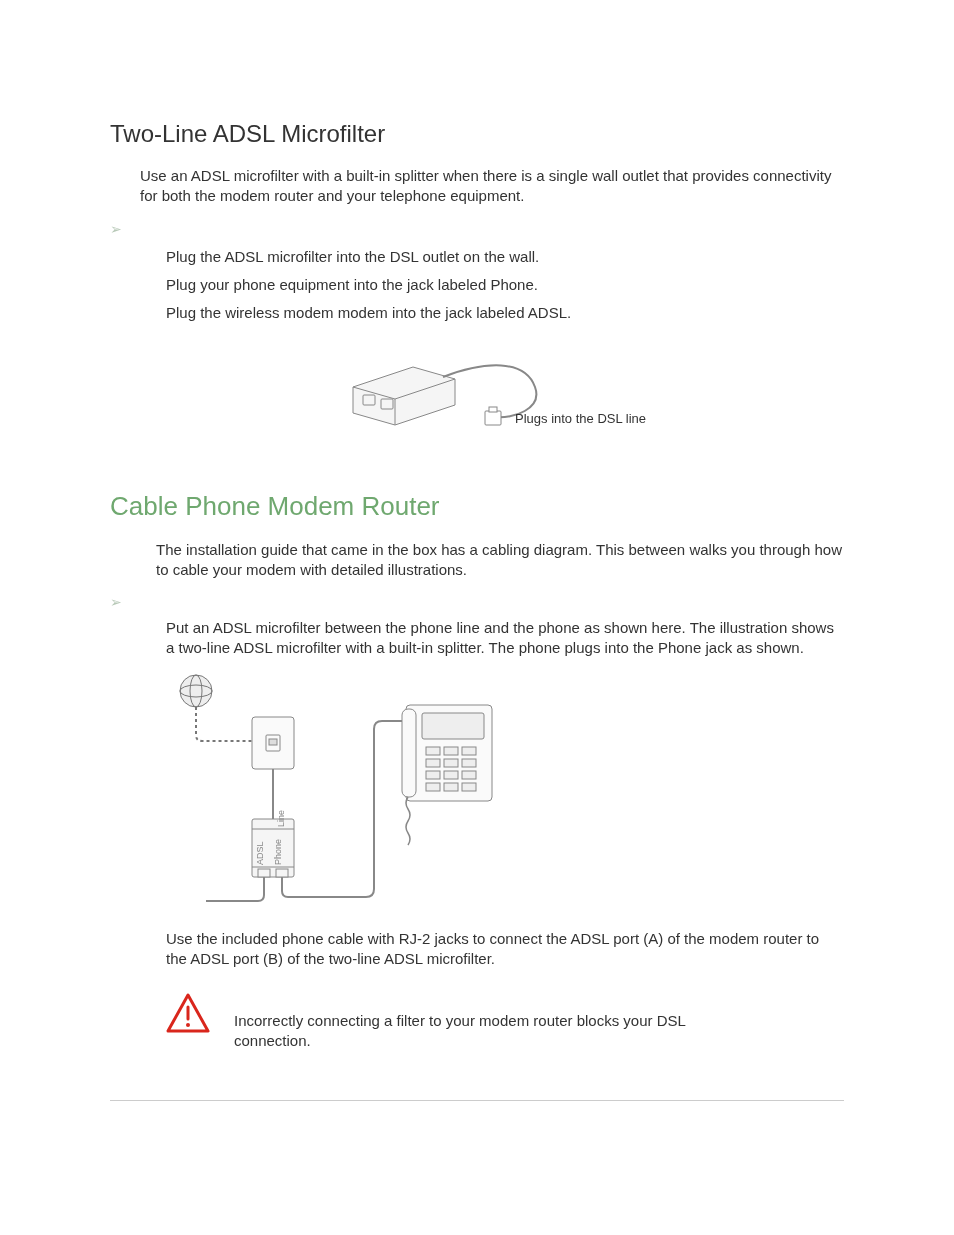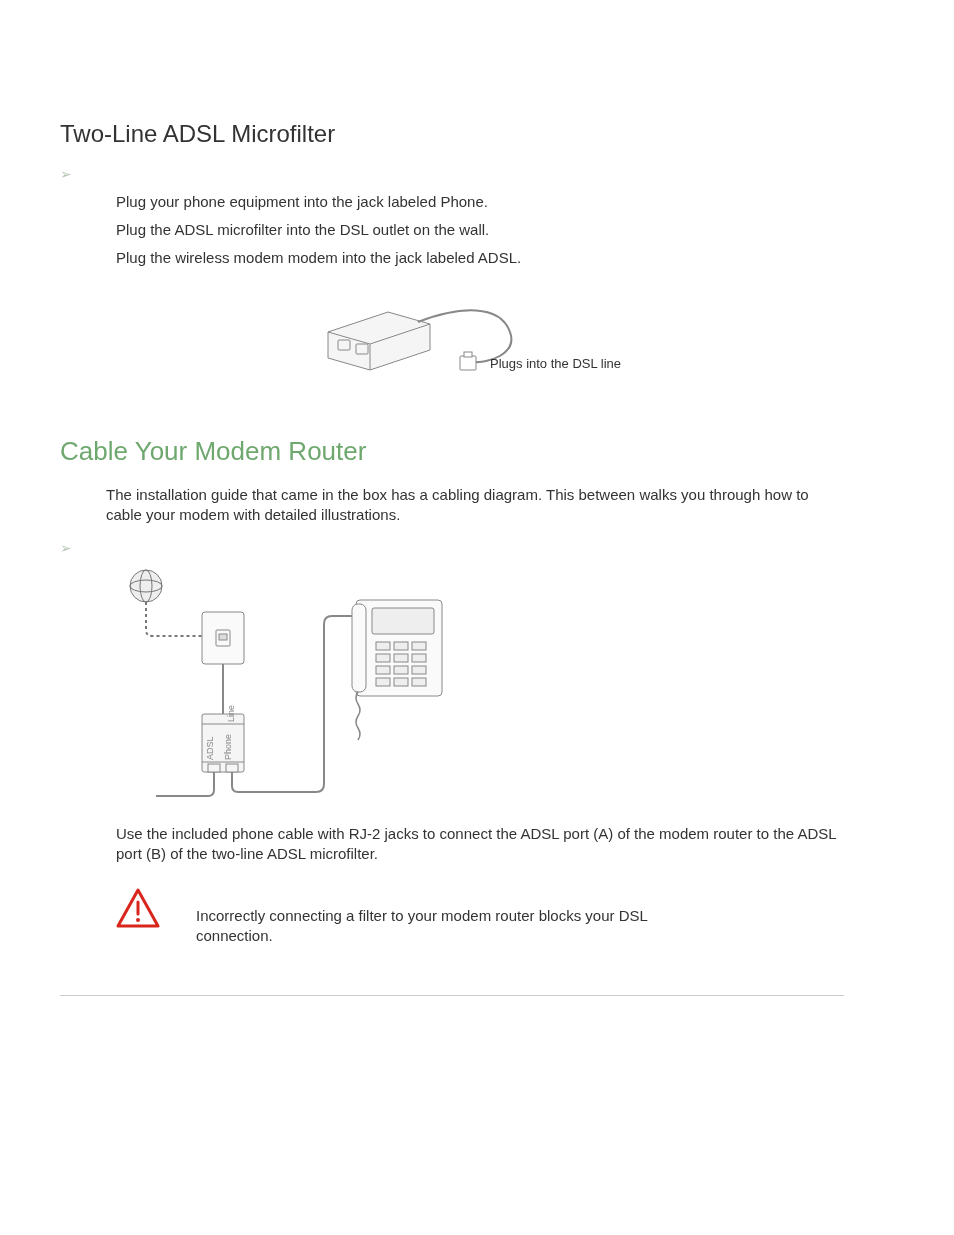--- a/index.html
+++ b/index.html
@@ -4,21 +4,21 @@
 <style>
   body {
     margin: 0;
     padding: 0;
     background: #fff;
     font-family: Arial, Helvetica, sans-serif;
     color: #333;
     width: 954px;
   }
   .page {
-    padding: 120px 110px 60px 60px;
+    padding: 120px 110px 60px 110px;
     box-sizing: border-box;
   }
   h2.sec-heading {
     font-family: "Trebuchet MS", "Lucida Sans", sans-serif;
     font-weight: 400;
     font-size: 24px;
     color: #333;
     margin: 0 0 18px 0;
   }
   h2.sec-heading.green {
@@ -47,21 +47,21 @@
     color: #333;
   }
   .figure-row {
     margin: 14px 0 0 56px;
     text-align: center;
   }
   .caution-row {
     display: flex;
     align-items: flex-start;
     margin: 24px 0 0 56px;
-    gap: 36px;
+    gap: 24px;
   }
   .caution-icon svg { display: block; }
   .caution-text {
     font-size: 15px;
     line-height: 1.35;
     color: #333;
     padding-top: 18px;
     max-width: 500px;
   }
   hr.footer-rule {
@@ -76,26 +76,27 @@
     font-family: Arial, sans-serif;
   }
 </style>
 </head>
 <body>
 
 <div class="page">
 
   <h2 class="sec-heading">Two-Line ADSL Microfilter</h2>
 
+  <p class="body-text">Use an ADSL microfilter with a built-in splitter when there is a single wall outlet that provides connectivity for both the modem router and your telephone equipment.</p>
 
   <div class="arrow-marker">➢</div>
 
   <div class="instr-block">
+    <p class="instr-line">Plug the ADSL microfilter into the DSL outlet on the wall.</p>
     <p class="instr-line">Plug your phone equipment into the jack labeled Phone.</p>
-    <p class="instr-line">Plug the ADSL microfilter into the DSL outlet on the wall.</p>
     <p class="instr-line">Plug the wireless modem modem into the jack labeled ADSL.</p>
   </div>
 
   <div class="figure-row">
     <svg width="320" height="100" viewBox="0 0 320 100">
 
       <g stroke="#888" stroke-width="1" fill="#f5f5f5">
         <polygon points="8,48 68,28 110,40 110,66 50,86 8,74"></polygon>
         <polyline points="8,48 50,60 110,40" fill="none"></polyline>
         <polyline points="50,60 50,86" fill="none"></polyline>
@@ -107,27 +108,28 @@
       <path d="M98,38 C140,22 180,20 190,48 C198,70 168,80 150,78" fill="none" stroke="#888" stroke-width="2"></path>
 
       <g stroke="#888" stroke-width="1" fill="#fff">
         <rect x="140" y="72" width="16" height="14" rx="1"></rect>
         <rect x="144" y="68" width="8" height="5"></rect>
       </g>
       <text x="170" y="84" font-size="13" fill="#333">Plugs into the DSL line</text>
     </svg>
   </div>
 
-  <h2 class="sec-heading green">Cable Your Modem Router</h2>
+  <h2 class="sec-heading green">Cable Phone Modem Router</h2>
 
   <p class="body-text" style="margin-left:46px">The installation guide that came in the box has a cabling diagram. This between walks you through how to cable your modem with detailed illustrations.</p>
 
   <div class="arrow-marker">➢</div>
 
   <div class="instr-block">
+    <p class="instr-line" style="line-height:1.35; margin-bottom:10px">Put an ADSL microfilter between the phone line and the phone as shown here. The illustration shows a two-line ADSL microfilter with a built-in splitter. The phone plugs into the Phone jack as shown.</p>
 
     
     <svg width="360" height="240" viewBox="0 0 360 240">
 
       <g stroke="#777" stroke-width="1" fill="#eee">
         <circle cx="30" cy="22" r="16"></circle>
         <ellipse cx="30" cy="22" rx="16" ry="6" fill="none"></ellipse>
         <ellipse cx="30" cy="22" rx="6" ry="16" fill="none"></ellipse>
       </g>
 

